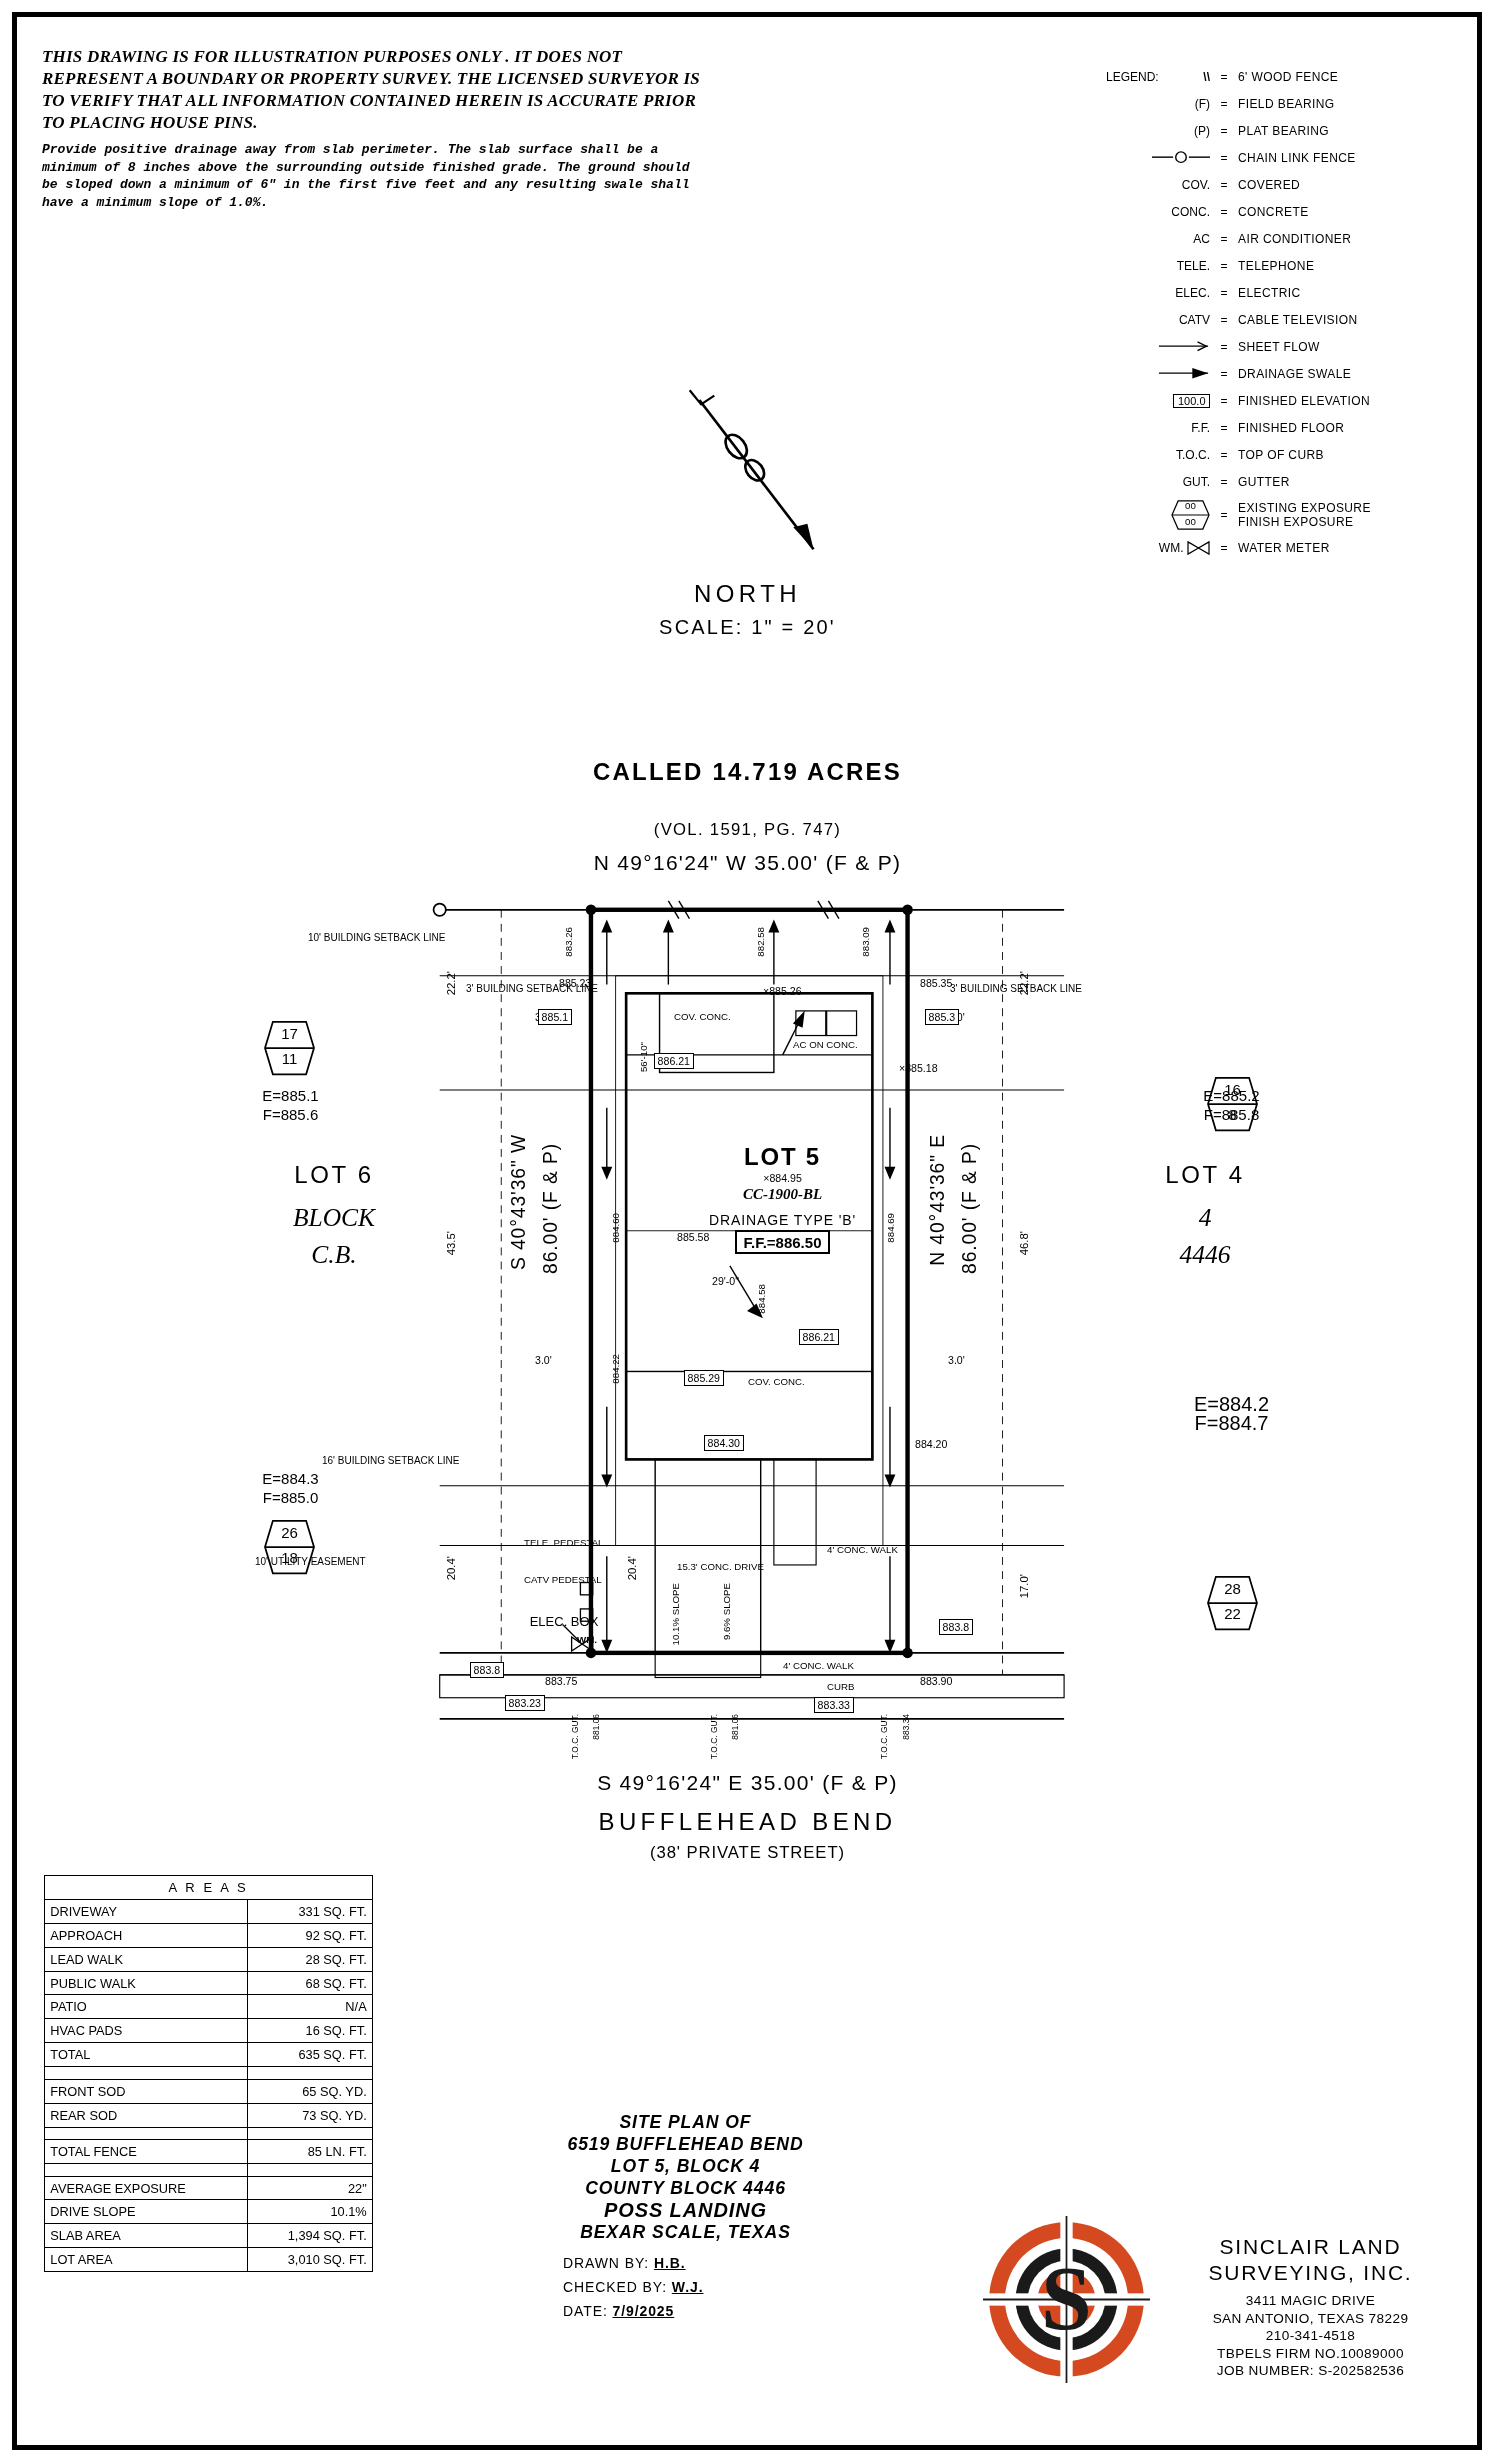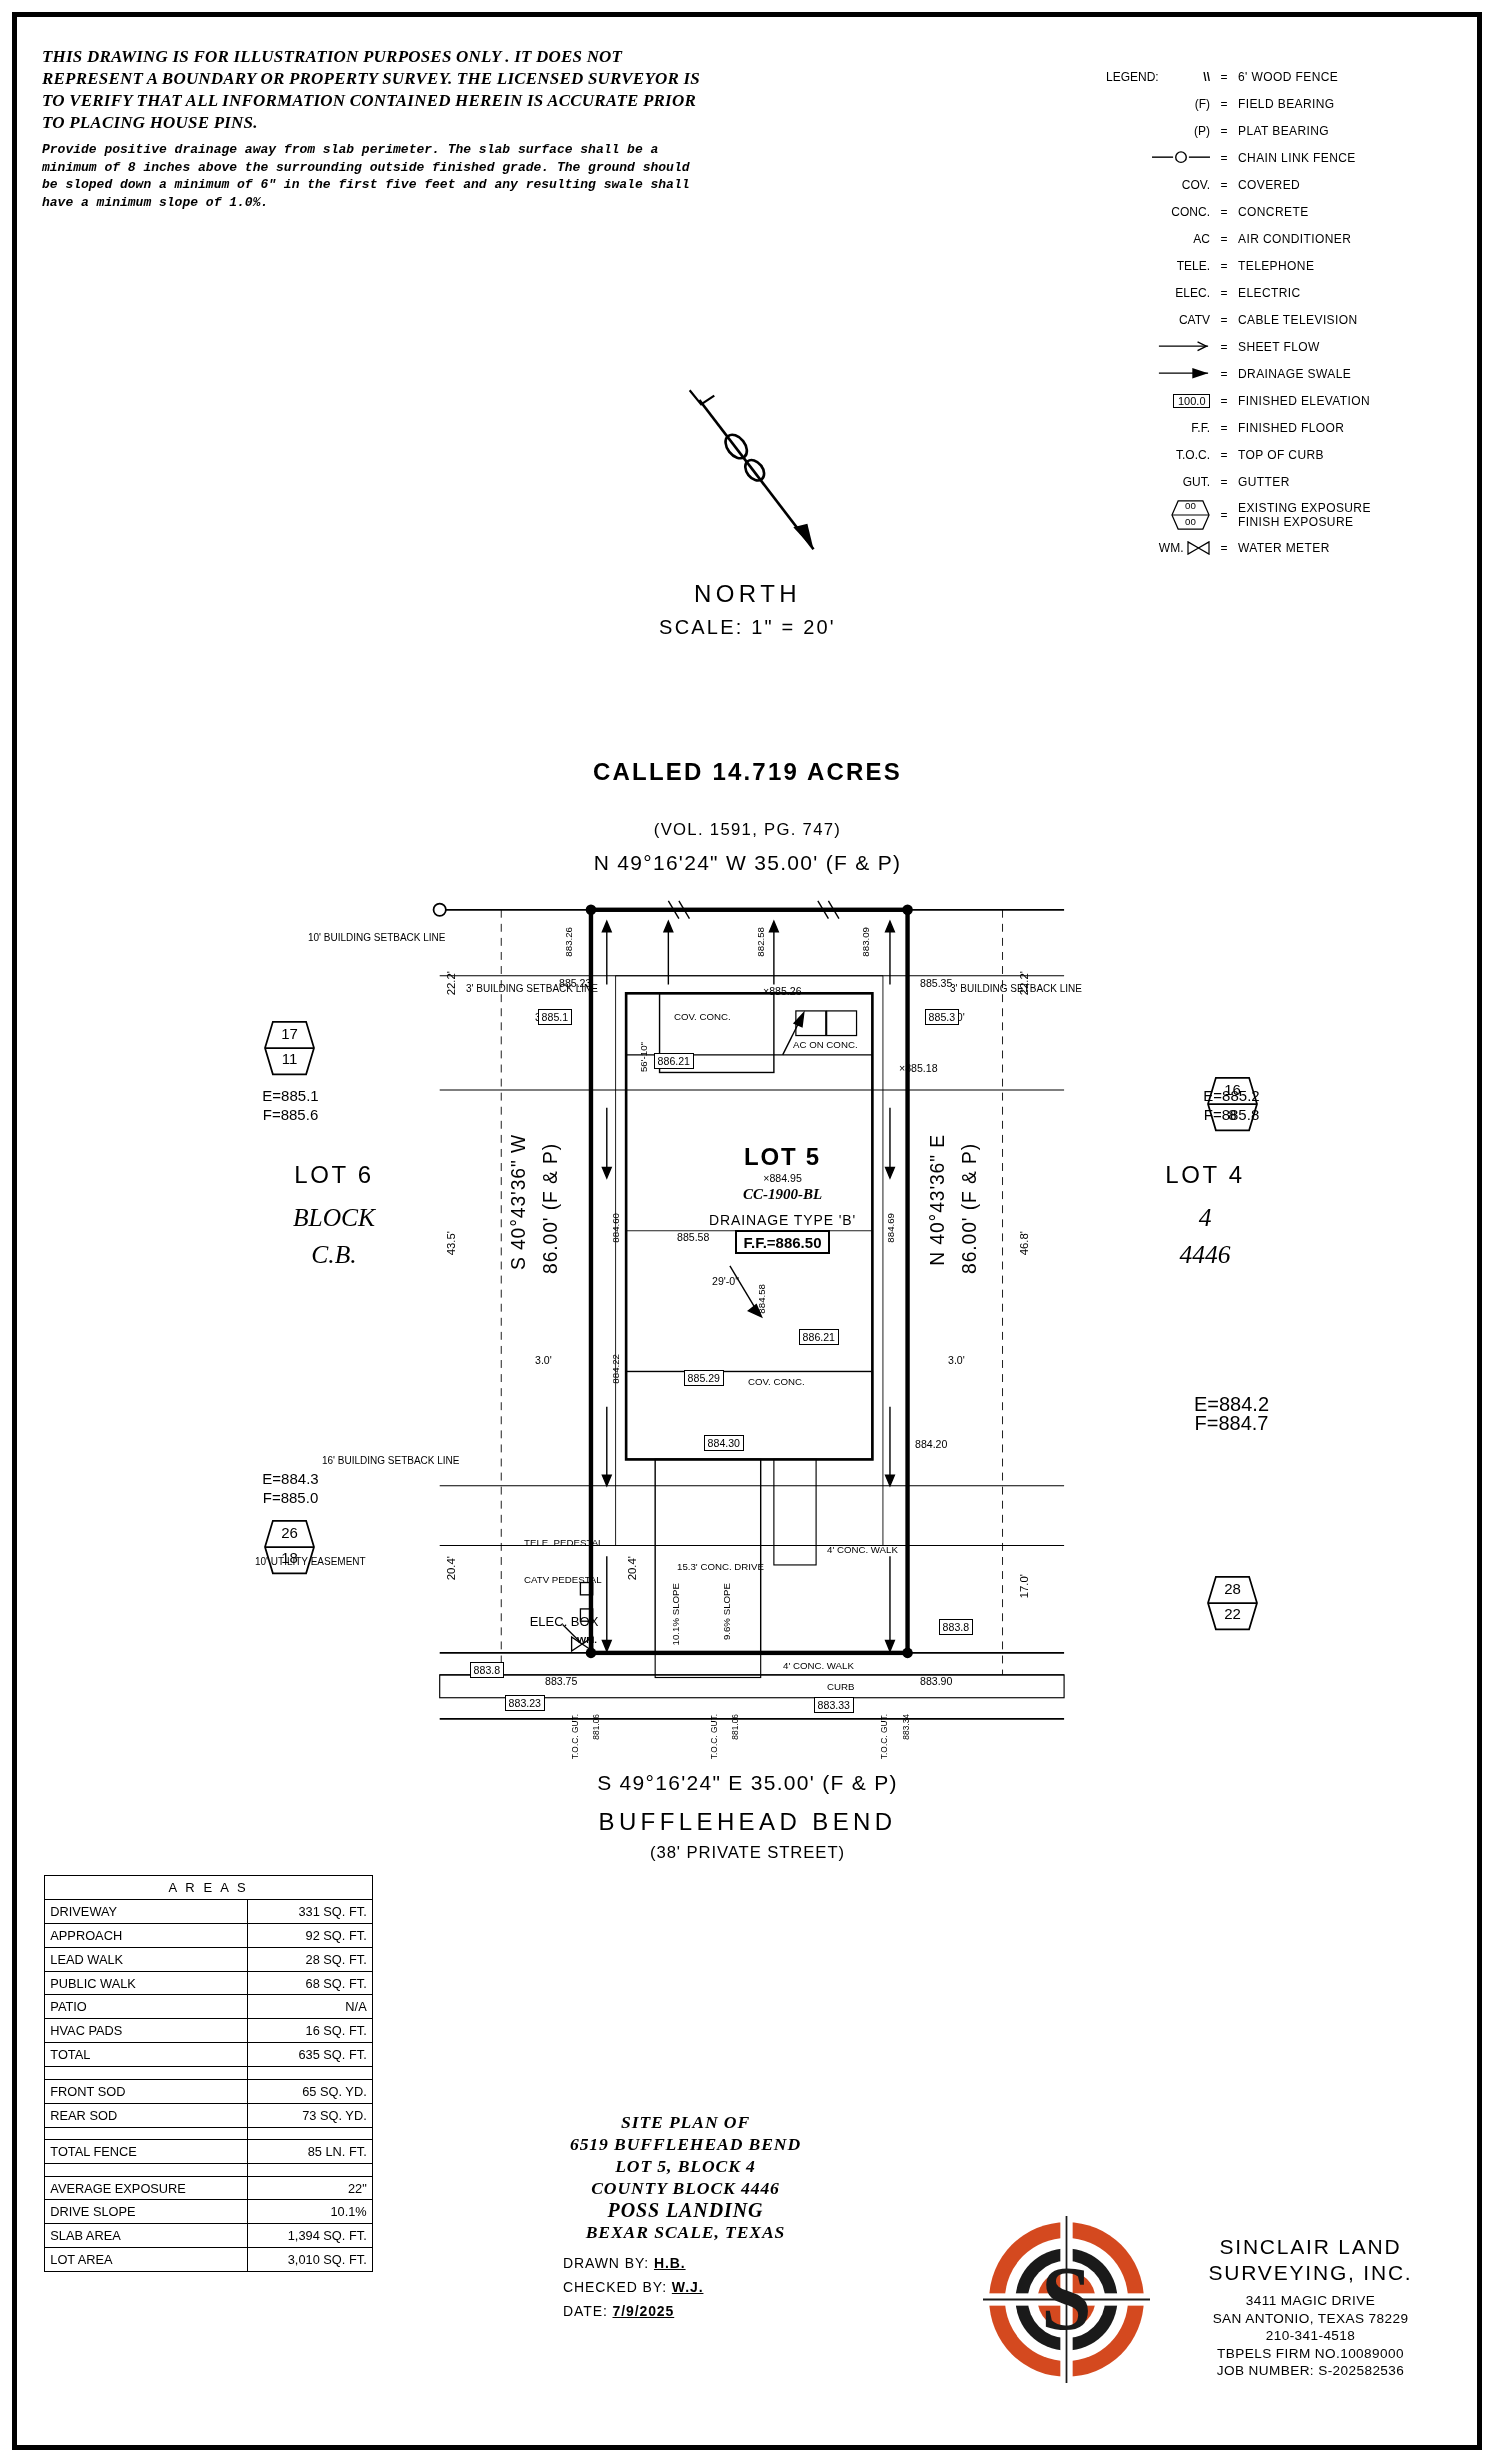--- a/index.html
+++ b/index.html
@@ -50,21 +50,21 @@
   .hexw .hn2{top:30px;}
 
   
   #areas{left:44px;top:1875px;width:329px;border:1.8px solid #000;border-collapse:collapse;font-size:12.8px;}
   #areas td{border:0.9px solid #000;padding:1.8px 5.3px;height:19.3px;}
   #areas td.r{text-align:right;}
   #areas tr.hd td{text-align:center;letter-spacing:2.6px;font-size:13px;}
   #areas tr.sp td{height:8px;border-left:1.8px solid #000;border-right:1.8px solid #000;border-top:none;border-bottom:none;}
 
   
-  #siteplan{left:501px;top:2111px;width:369px;text-align:center;font-family:Liberation Serif, serif;font-style:italic;font-weight:bold;font-size:17.6px;line-height:22px;letter-spacing:0.9px;}
+  #siteplan{left:501px;top:2111px;width:369px;text-align:center;font-family:Liberation Sans, sans-serif;font-style:italic;font-weight:bold;font-size:17.6px;line-height:22px;letter-spacing:0.9px;}
   #drawn{left:563px;top:2251px;font-size:14px;line-height:24px;letter-spacing:0.9px;}
   #drawn .val{font-weight:bold;text-decoration:underline;}
 
   
   #logo{left:983px;top:2216px;width:167px;height:167px;}
   #company{left:1161px;top:2234px;width:299px;text-align:center;}
   #company .n1{font-size:21px;letter-spacing:1.8px;line-height:25.5px;}
   #company .addr{font-size:13.6px;line-height:17.6px;margin-top:7px;letter-spacing:0.4px;}
 
   

